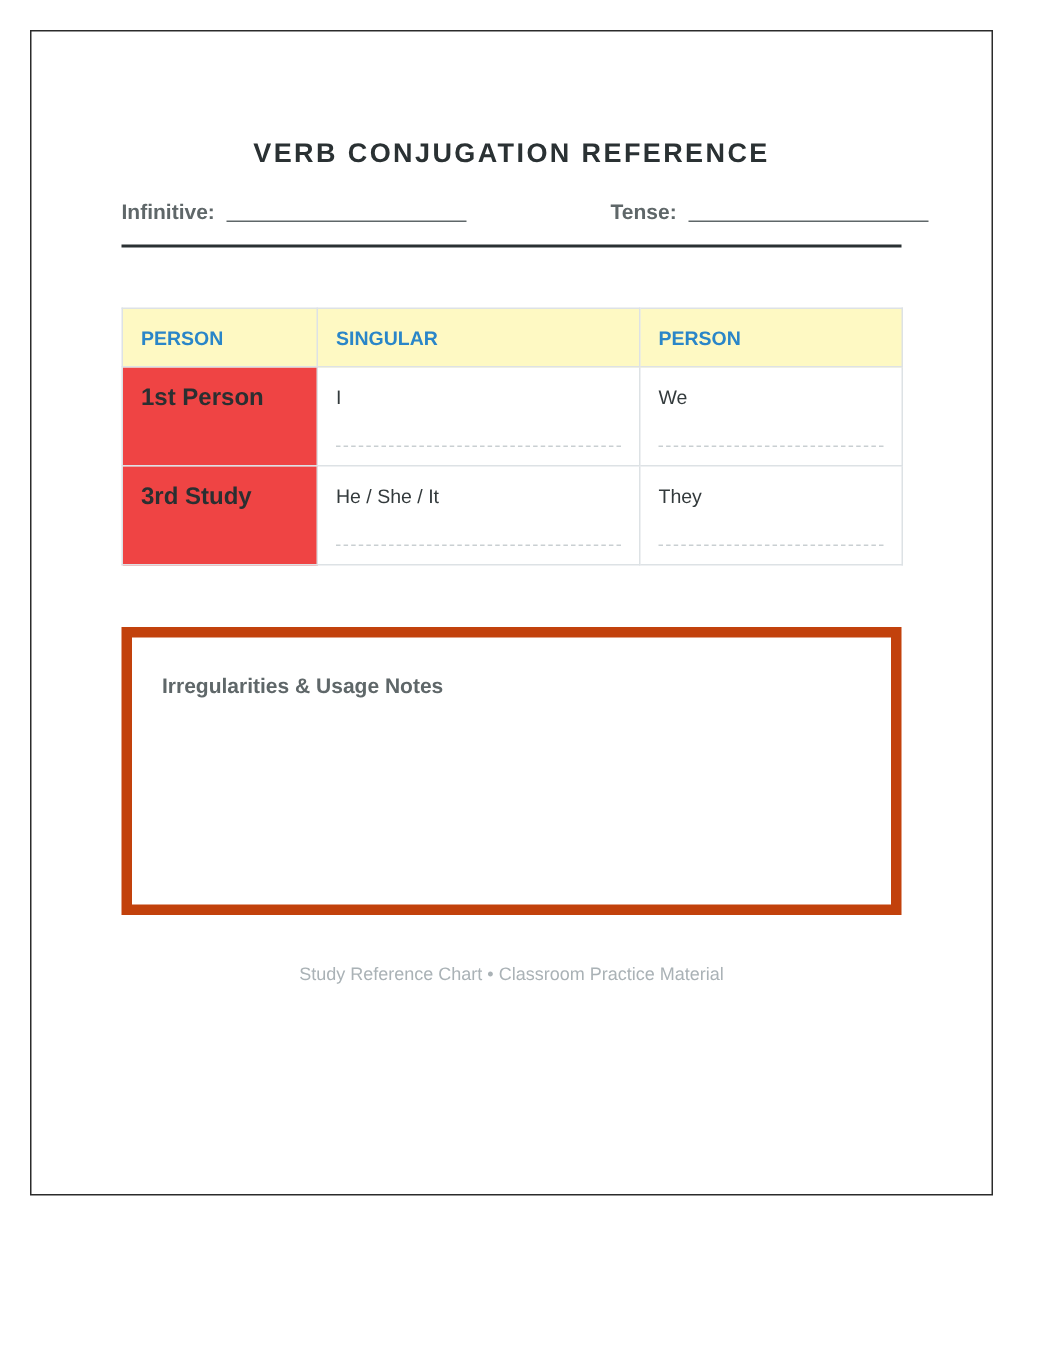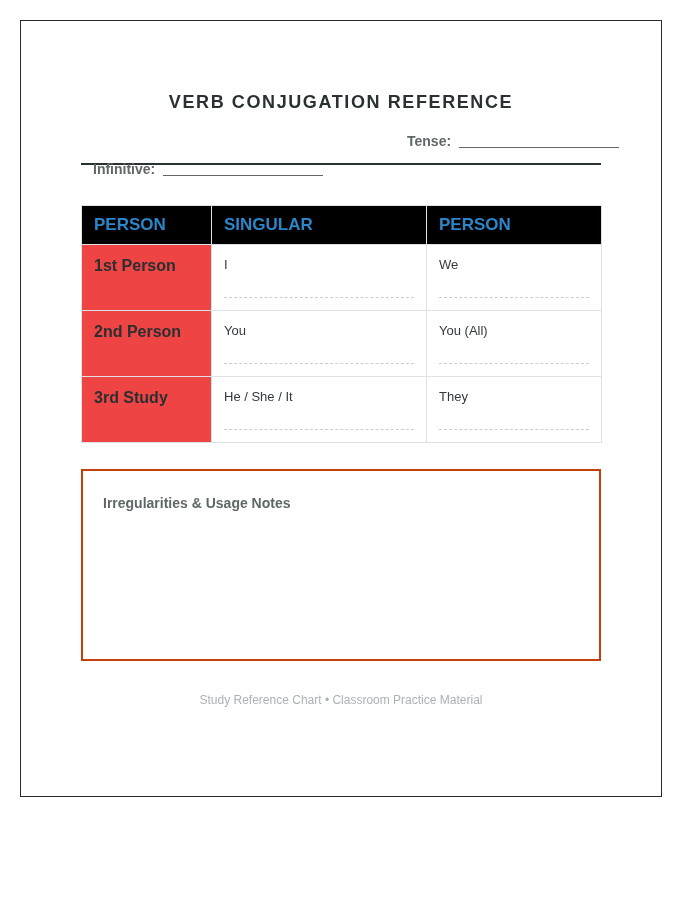--- a/index.html
+++ b/index.html
@@ -42,21 +42,21 @@
       position: relative;
       font-size: 14px;
       font-weight: bold;
       color: #5f6769;
     }
     .meta-field {
       position: absolute;
       top: 0;
       white-space: nowrap;
     }
-    .meta-field.infinitive { left: 12px; margin-top: 28px; }
+    .meta-field.infinitive { left: 0; }
     .meta-field.tense { left: 326px; }
     .meta-blank {
       display: inline-block;
       vertical-align: baseline;
       border-bottom: 1px solid #5f6769;
       height: 14px;
       margin-left: 4px;
       position: relative;
       top: 2px;
     }
@@ -73,23 +73,23 @@
       border-collapse: collapse;
       width: 520px;
       table-layout: fixed;
     }
     table.conj th, table.conj td {
       border: 1px solid #dde2e5;
       vertical-align: top;
       text-align: left;
     }
     table.conj th {
-      background: #000000;
+      background: #fef9c3;
       color: #2a86c8;
-      font-size: 17px;
+      font-size: 13px;
       font-weight: bold;
       height: 39px;
       padding: 0 12px;
       vertical-align: middle;
       box-sizing: border-box;
     }
     table.conj td.person {
       background: #ef4444;
       font-size: 16px;
       font-weight: bold;
@@ -115,24 +115,24 @@
       position: absolute;
       left: 12px;
       right: 12px;
       top: 52px;
       border-bottom: 1px dashed #c9cfd2;
     }
     col.c1 { width: 130px; }
     col.c2 { width: 215px; }
     col.c3 { width: 175px; }
     .notes {
-      margin-top: 26px;
+      margin-top: 41px;
       width: 520px;
       height: 192px;
-      border: 2px solid #c2410c;
+      border: 7px solid #c2410c;
       box-sizing: border-box;
       position: relative;
     }
     .notes-title {
       position: absolute;
       left: 20px;
       top: 24px;
       font-size: 14px;
       font-weight: bold;
       color: #5f6769;
@@ -184,31 +184,20 @@
           <td class="form">
             <span class="form-text">I</span>
             <span class="write-line"></span>
           </td>
           <td class="form">
             <span class="form-text">We</span>
             <span class="write-line"></span>
           </td>
         </tr>
         <tr>
-          <td class="person">2nd Person</td>
-          <td class="form">
-            <span class="form-text">You</span>
-            <span class="write-line"></span>
-          </td>
-          <td class="form">
-            <span class="form-text">You (All)</span>
-            <span class="write-line"></span>
-          </td>
-        </tr>
-        <tr>
           <td class="person">3rd Study</td>
           <td class="form">
             <span class="form-text">He / She / It</span>
             <span class="write-line"></span>
           </td>
           <td class="form">
             <span class="form-text">They</span>
             <span class="write-line"></span>
           </td>
         </tr>

